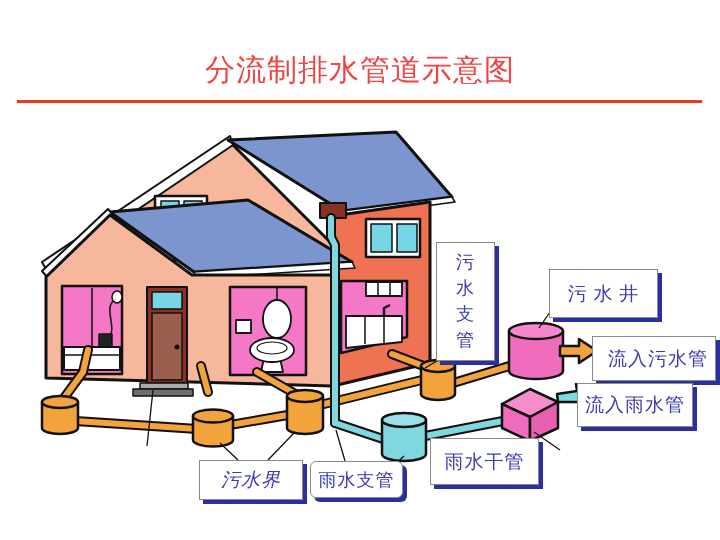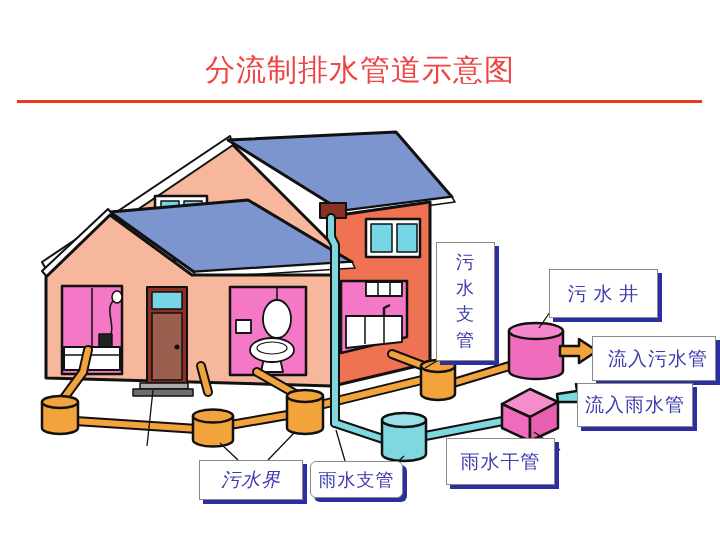--- a/index.html
+++ b/index.html
@@ -187,21 +187,21 @@
     <span>支</span>
     <span>管</span>
   </div>
 
   <div class="callout" style="left:549px;top:269px;width:107px;height:47px;">污 水 井</div>
 
   <div class="callout" style="left:592px;top:336px;width:114px;height:43px;padding-left:8px;">流入污水管</div>
 
   <div class="callout" style="left:577px;top:383px;width:114px;height:42px;">流入雨水管</div>
 
-  <div class="callout" style="left:430px;top:438px;width:107px;height:45px;margin-left:16px;">雨水干管</div>
+  <div class="callout" style="left:430px;top:438px;width:107px;height:45px;">雨水干管</div>
 
 
 
   <div class="callout" style="left:199px;top:460px;width:102px;height:38px;font-style:italic;">污水界</div>
 
   <div class="callout" style="left:310px;top:461px;width:91px;height:35px;font-size:18px;border-radius:6px;">雨水支管</div>
 
 </div>
 
 </body></html>

